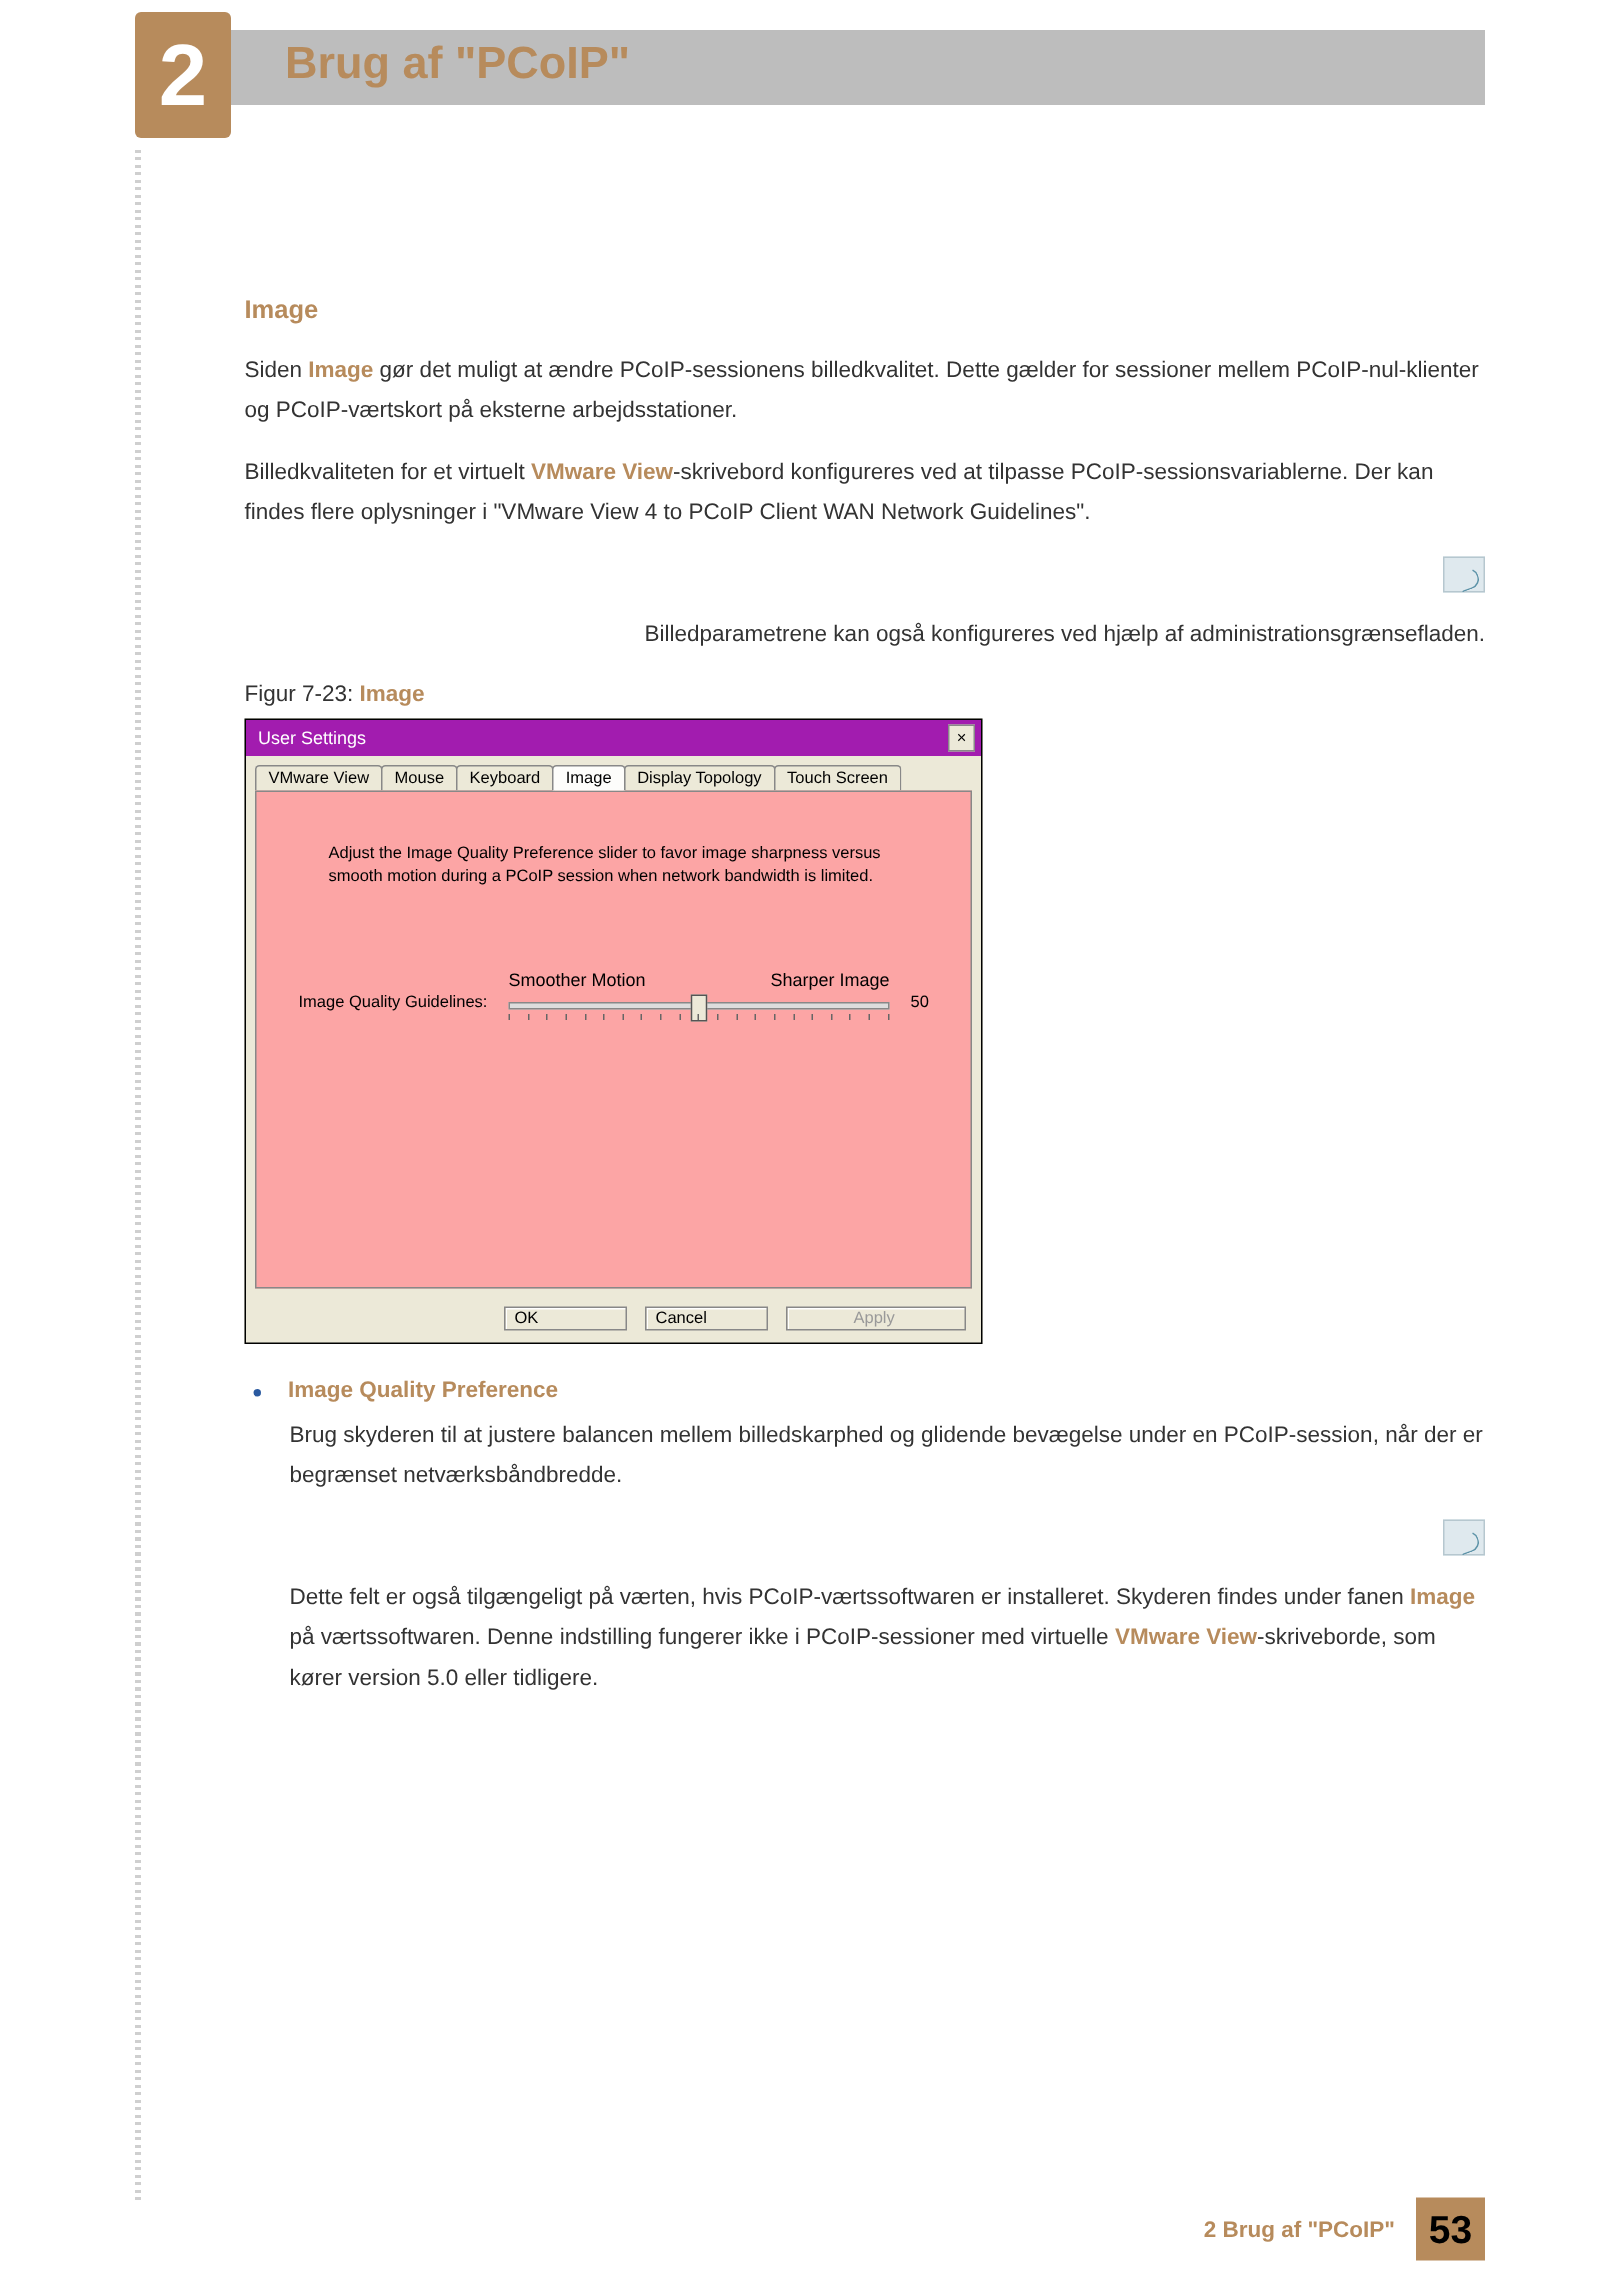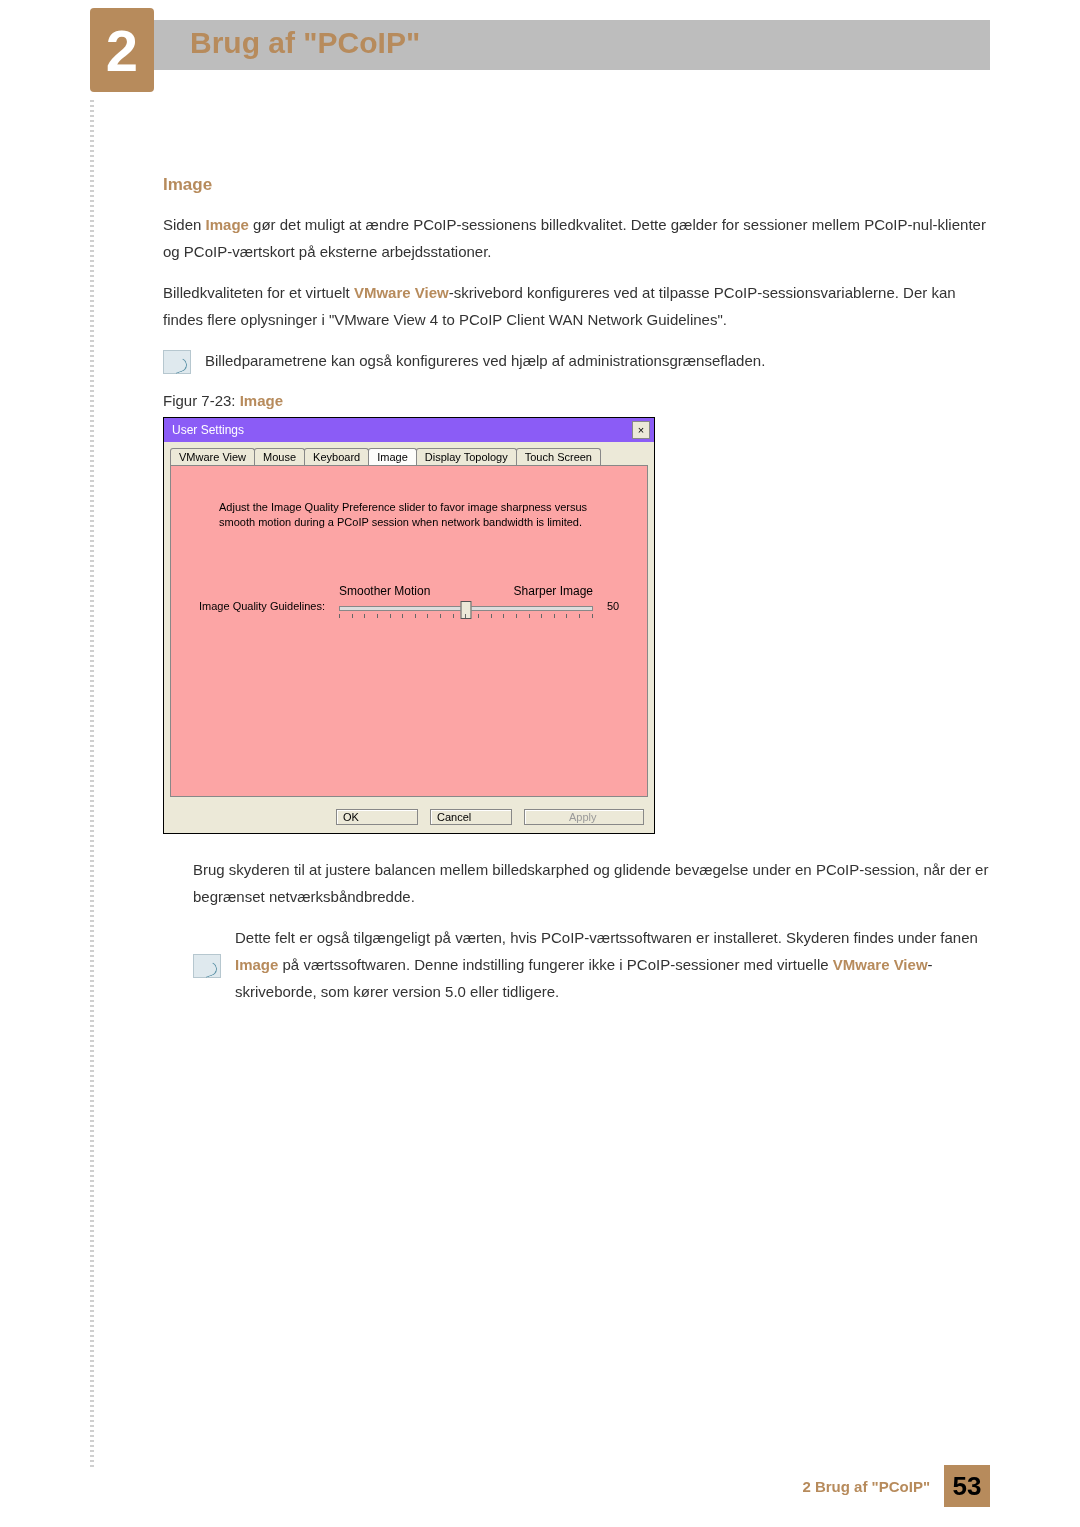--- a/index.html
+++ b/index.html
@@ -45,41 +45,42 @@
     position: absolute;
     top: 26px;
     left: 190px;
     font-size: 30px;
     font-weight: 700;
     color: #b78b5c;
   }
   
   .content {
     position: absolute;
-    top: 175px;
+    top: 197px;
     left: 163px;
     right: 90px;
   }
   .section-heading {
     color: #b78b5c;
     font-weight: 700;
     font-size: 17px;
     margin-bottom: 16px;
   }
   .para {
     line-height: 1.8;
     margin-bottom: 14px;
     color: #333;
   }
   .kw-orange { color: #b78b5c; font-weight: 700; }
   .note-row {
     display: flex;
-    align-items: center;
+    align-items: flex-end;
     gap: 14px;
     margin: 10px 0 14px 0;
+    flex-direction: column;
   }
   .note-icon {
     width: 26px; height: 22px;
     background: #dfe9ee;
     border: 1px solid #b6c7cf;
     position: relative;
     flex-shrink: 0;
     margin-top: 2px;
   }
   .note-icon::after {
@@ -99,21 +100,21 @@
   .win {
     width: 490px;
     border: 1px solid #000;
     background: #ece9d8;
     font-family: Tahoma, Arial, sans-serif;
     font-size: 11px;
     color: #000;
     margin-bottom: 22px;
   }
   .win-titlebar {
-    background: #8b5cf6;
+    background: #a21caf;
     color: #fff;
     display: flex;
     align-items: center;
     justify-content: space-between;
     padding: 3px 4px 3px 8px;
     font-size: 12px;
   }
   .win-close {
     width: 16px; height: 16px;
     background: #ece9d8;
@@ -371,20 +372,24 @@
           <div class="slider-value">50</div>
         </div>
       </div>
       <div class="win-buttons">
         <div class="win-btn">OK</div>
         <div class="win-btn">Cancel</div>
         <div class="win-btn disabled">Apply</div>
       </div>
     </div>
 
+    <div class="bullet-row">
+      <div class="bullet-dot"></div>
+      <div class="bullet-title">Image Quality Preference</div>
+    </div>
     <div class="bullet-body">Brug skyderen til at justere balancen mellem billedskarphed og glidende bevægelse under en PCoIP-session, når der er begrænset netværksbåndbredde.</div>
 
     <div class="note-row note-indented">
       <div class="note-icon"></div>
       <div class="para" style="margin:0;">
         <span>Dette felt er også tilgængeligt på værten, hvis PCoIP-værtssoftwaren er installeret. Skyderen findes under fanen </span><span class="kw-orange">Image</span><span> på værtssoftwaren. Denne indstilling fungerer ikke i PCoIP-sessioner med virtuelle </span><span class="kw-orange">VMware View</span><span>-skriveborde, som kører version 5.0 eller tidligere.</span>
       </div>
     </div>
   </div>
 

